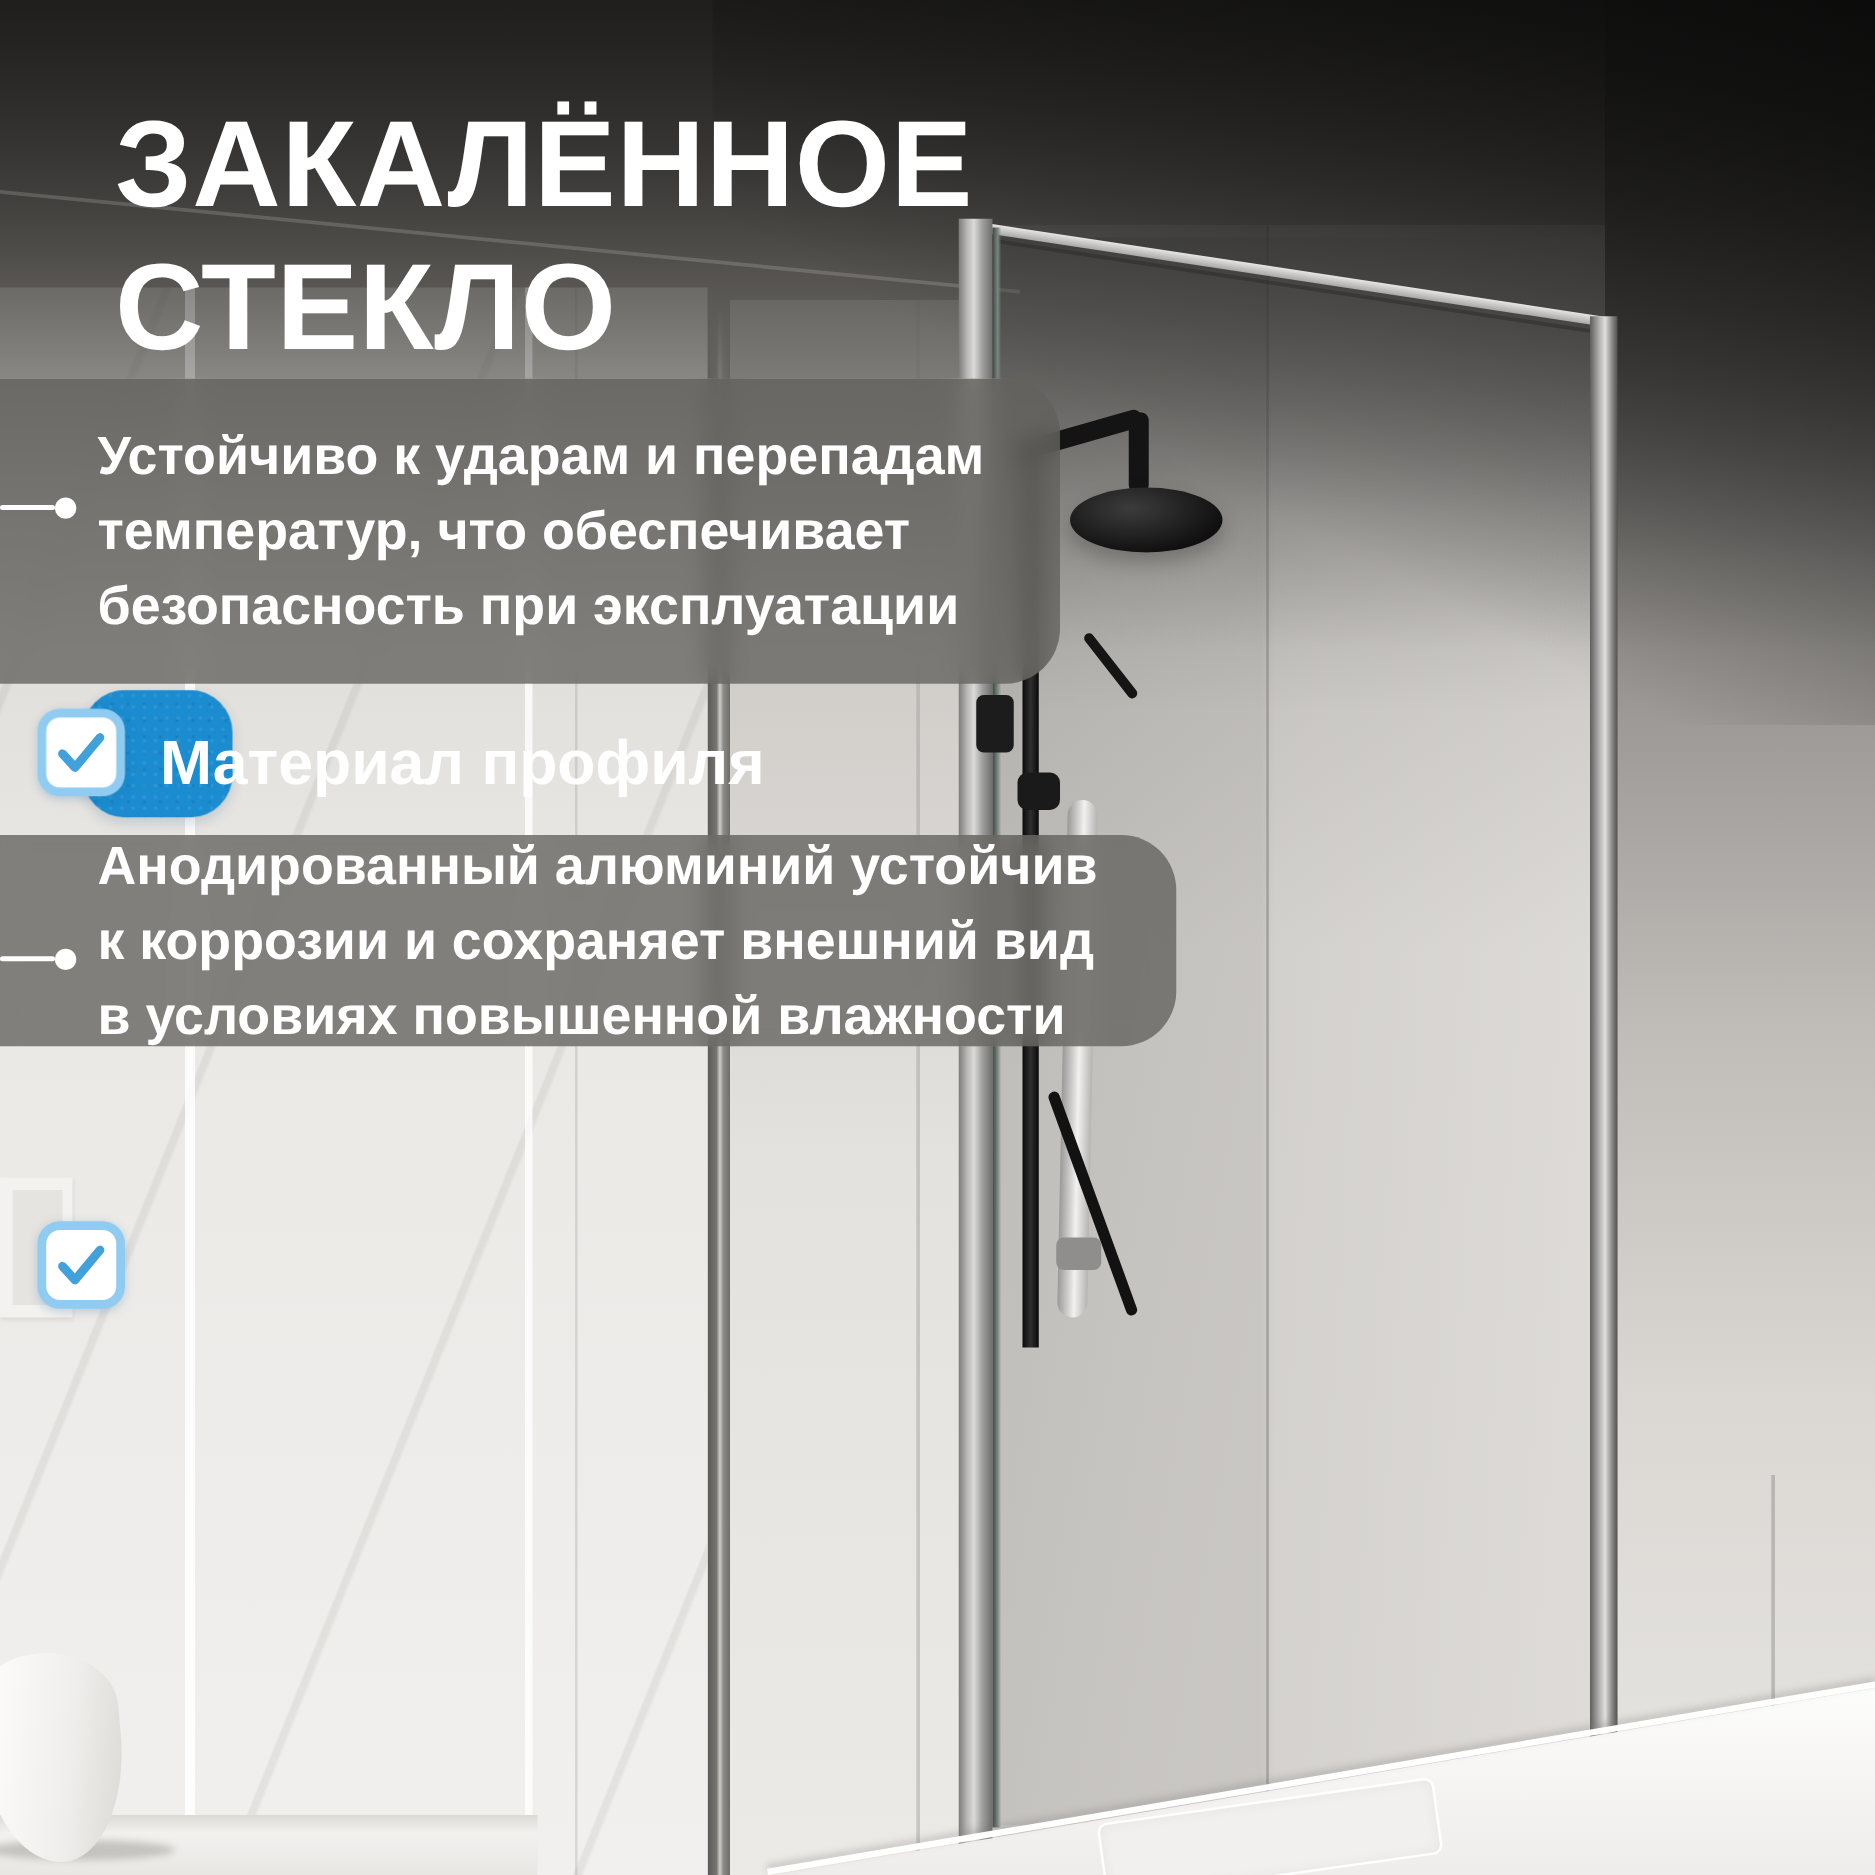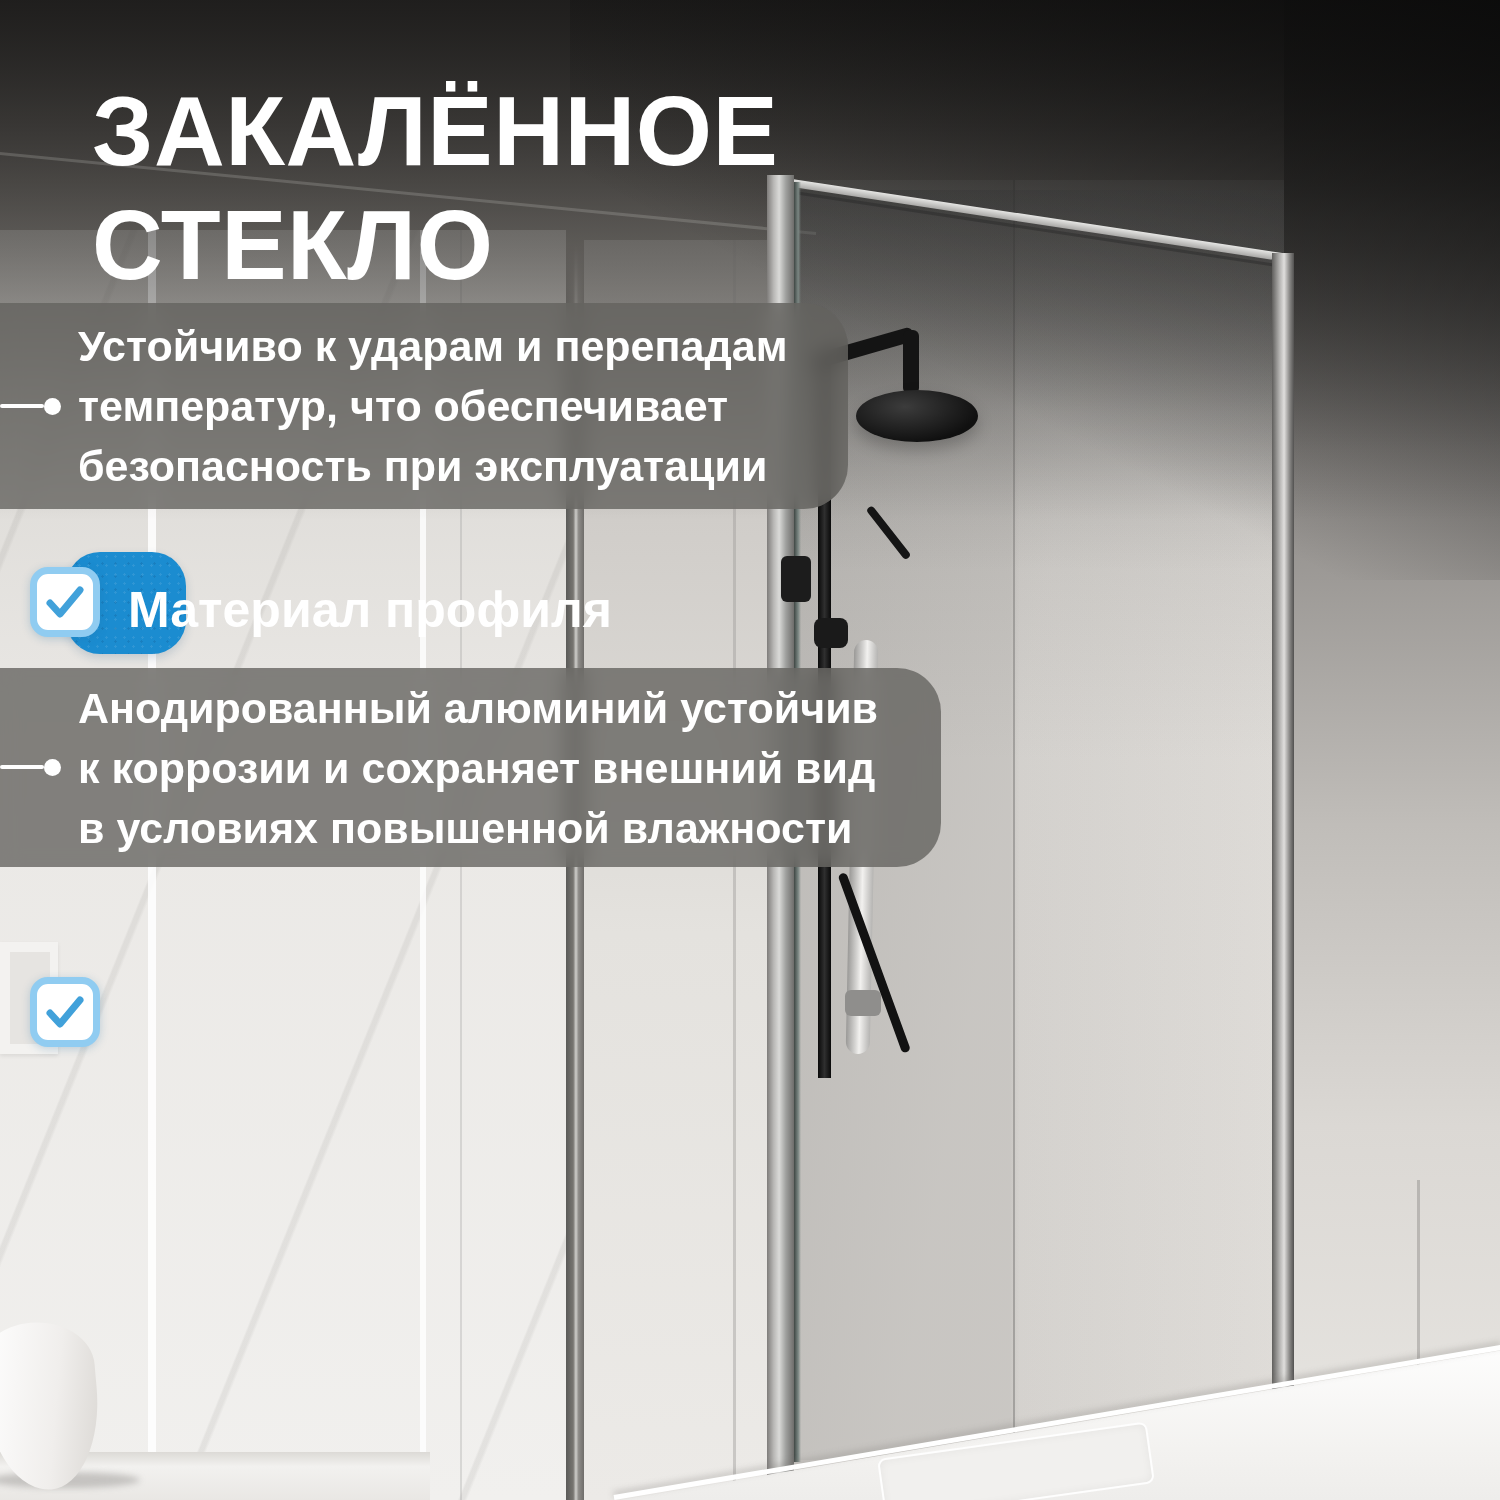--- a/index.html
+++ b/index.html
@@ -98,22 +98,22 @@
   
   .page-title{left:74px;top:56px;width:900px;margin:18px;color:var(--title,#fff);
     font-size:98px;line-height:114px;font-weight:bold;letter-spacing:.5px;
     white-space:pre-line;}
   .feature-panel{left:0;background:var(--panel-overlay,rgba(99,97,94,.78));
     -webkit-backdrop-filter:blur(10px);backdrop-filter:blur(10px);
     border-radius:0 44px 44px 0;display:flex;align-items:center;}
   .feature-panel p{position:relative;margin:0;padding-left:78px;padding-right:30px;
     color:var(--text,#fff);font-size:43px;line-height:60px;font-weight:bold;
     white-space:pre-line;}
-  .panel-1{top:303px;width:848px;height:206px;}
-  .panel-2{top:668px;width:941px;height:199px;}
+  .panel-1{top:303px;width:848px;height:244px;}
+  .panel-2{top:668px;width:941px;height:169px;}
   .panel-3{top:1056px;width:941px;height:271px;}
   .panel-3 p{padding-top:14px;}
   .connector-line{left:0;width:44px;height:4px;background:#fff;border-radius:2px;}
   .connector-dot{left:44px;width:17px;height:17px;border-radius:50%;background:#fff;}
   .panel-1 .connector-line{top:101px}.panel-1 .connector-dot{top:95px}
   .panel-2 .connector-line{top:97px}.panel-2 .connector-dot{top:91px}
   .panel-3 .connector-line{top:117px}.panel-3 .connector-dot{top:111px}
 
   .badge{left:66px;height:102px;border-radius:34px;display:flex;align-items:center;
     padding:13px 58px 0 62px;color:#fff;font-size:50px;font-weight:bold;white-space:nowrap;

